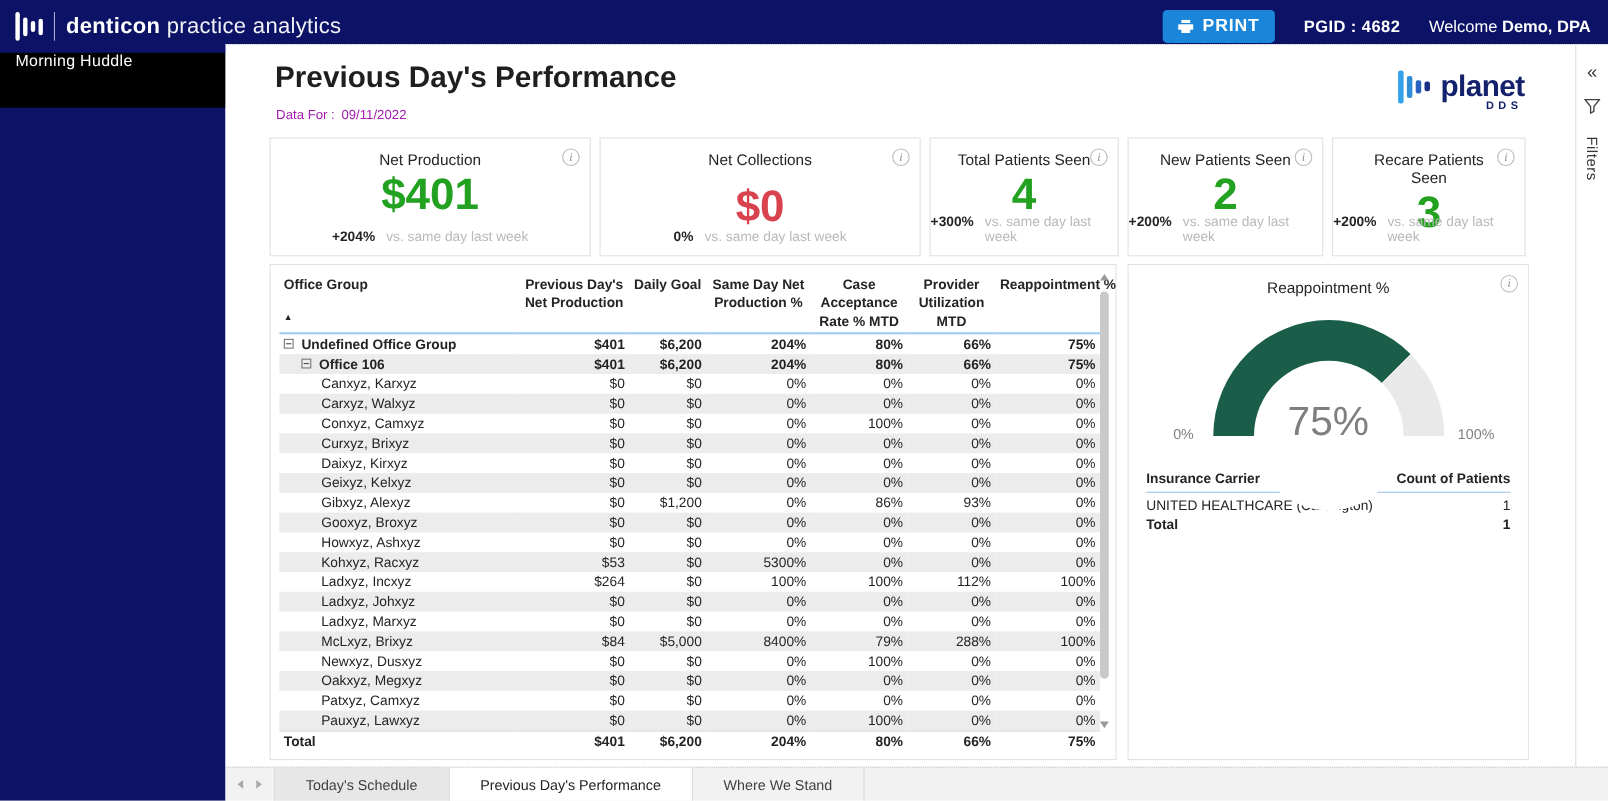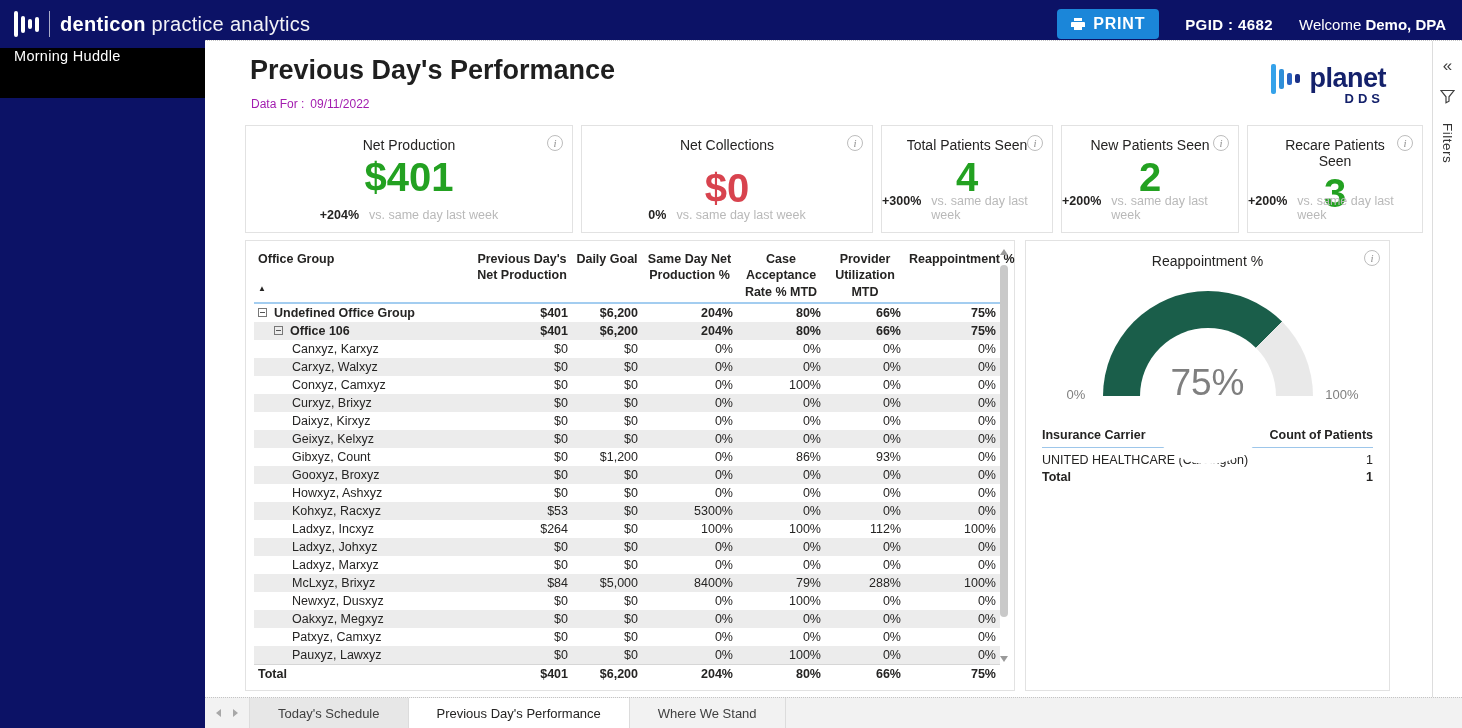--- a/index.html
+++ b/index.html
@@ -45,27 +45,27 @@
 
   .planet-logo { position:absolute; right:76px; top:22px; display:flex; flex-direction:column; align-items:flex-end; }
   .planet-row { display:flex; align-items:center; gap:9px; }
   .pbars { display:flex; align-items:center; gap:3px; }
   .pbars i { display:block; width:5px; border-radius:2px; }
   .pbars i:nth-child(1){height:30px; background:#35a2ea;}
   .pbars i:nth-child(2){height:20px; background:#2f8fd9;}
   .pbars i:nth-child(3){height:12px; background:#2a62c0;}
   .pbars i:nth-child(4){height:9px;  background:#1a2f85;}
   .planet-word { font-size:27px; font-weight:800; color:#14216b; letter-spacing:-.5px; }
-  .planet-sub { font-size:13px; font-weight:700; letter-spacing:4px; color:#14216b; margin-top:-3px; padding-right:2px;text-align:right; }
+  .planet-sub { font-size:10px; font-weight:700; letter-spacing:4px; color:#14216b; margin-top:-3px; padding-right:2px;text-align:right; }
 
   
   .kpi-row { position:absolute; left:40px; top:84px; display:flex; gap:8px; }
   .kpi-card { position:relative; border:1px solid #e2e2e2; background:#fff; height:108px;
     display:flex; flex-direction:column; align-items:center; }
-  .kpi-card.w1 { width:328px; } .kpi-card.w2 { width:292px;gap:11px; }
+  .kpi-card.w1 { width:292px; } .kpi-card.w2 { width:292px;gap:11px; }
   .kpi-card.w3 { width:172px; } .kpi-card.w4 { width:178px; } .kpi-card.w5 { width:176px; }
   .kpi-title { margin-top:11px; font-size:14px; color:#252423; text-align:center; padding:0 24px; }
   .info-icon { position:absolute; top:9px; right:9px; width:16px; height:16px; border:1px solid #bdbdbd;
     border-radius:50%; display:flex; align-items:center; justify-content:center; color:#8f8f8f;
     font-family:"Liberation Serif", serif; font-style:italic; font-size:11px; cursor:pointer; }
   .info-icon::before { content:"i"; }
   .kpi-value { font-size:40px; font-weight:700; margin-top:2px; line-height:1.1; }
   .kpi-bottom { position:absolute; bottom:10px; left:0; right:0; display:flex;
     justify-content:center; gap:10px; font-size:12.5px; }
   .kpi-delta { font-weight:700; color:#252423; }
@@ -337,21 +337,21 @@
             <tr class="alt">
               <td class="name lvl2">Geixyz, Kelxyz</td>
               <td class="num">$0</td>
               <td class="num">$0</td>
               <td class="num">0%</td>
               <td class="num">0%</td>
               <td class="num">0%</td>
               <td class="num">0%</td>
             </tr>
             <tr>
-              <td class="name lvl2">Gibxyz, Count</td>
+              <td class="name lvl2">Gibxyz, Alexyz</td>
               <td class="num">$0</td>
               <td class="num">$1,200</td>
               <td class="num">0%</td>
               <td class="num">86%</td>
               <td class="num">93%</td>
               <td class="num">0%</td>
             </tr>
             <tr class="alt">
               <td class="name lvl2">Gooxyz, Broxyz</td>
               <td class="num">$0</td>

